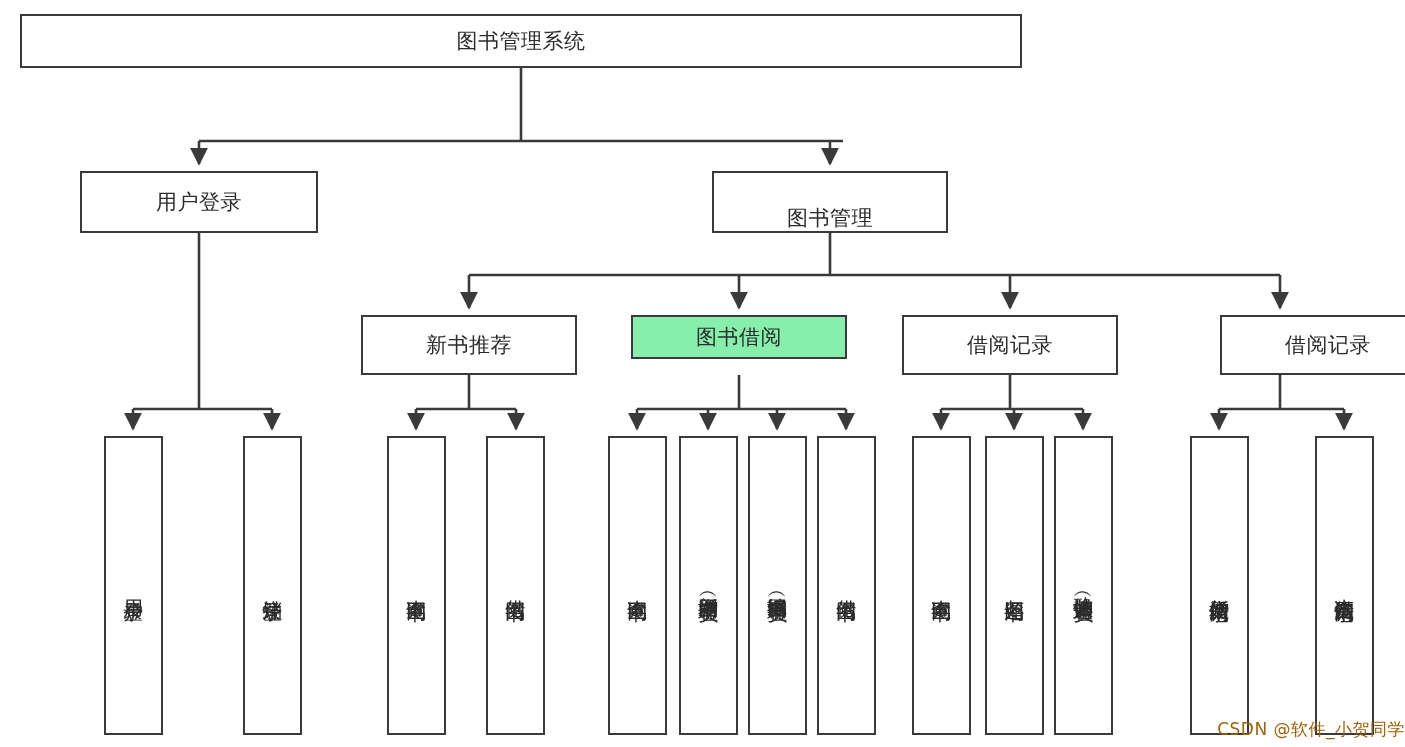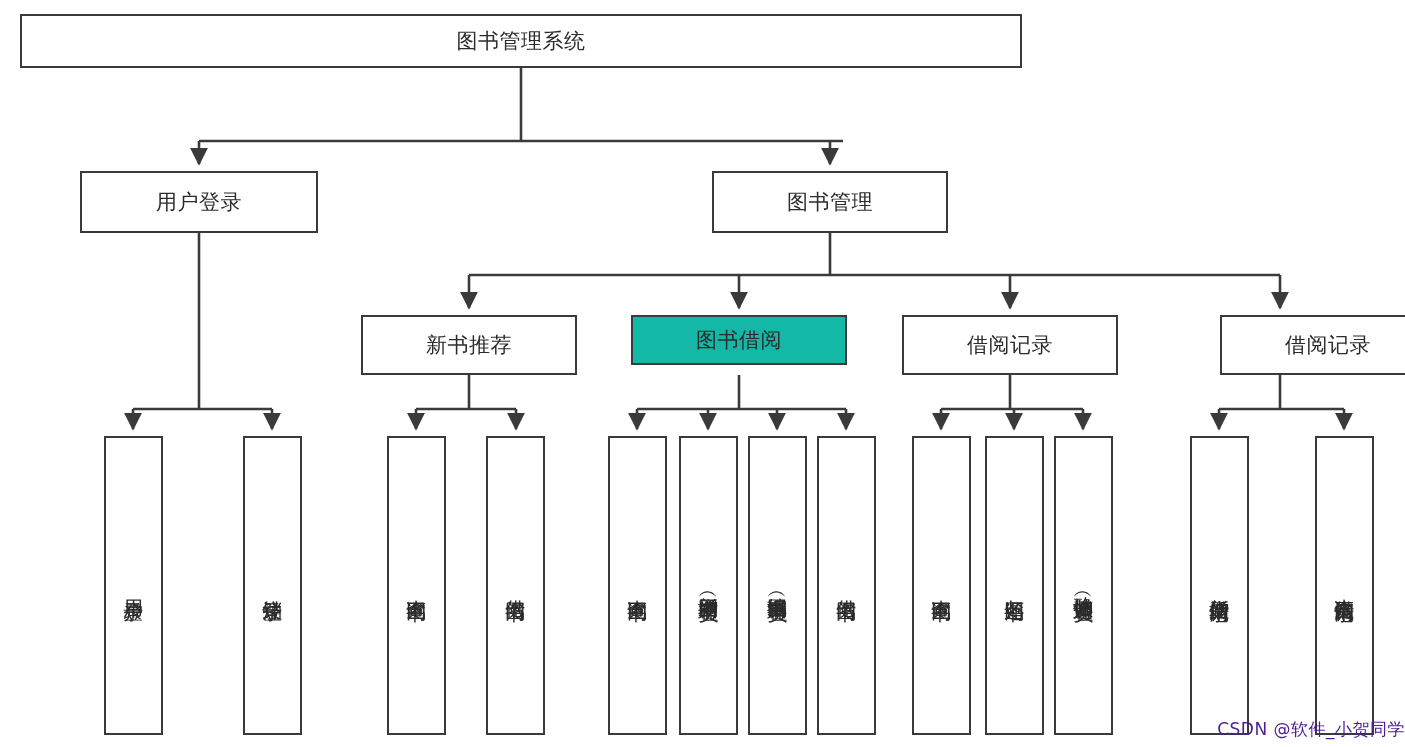--- a/index.html
+++ b/index.html
@@ -138,28 +138,28 @@
     </g>
   </svg>
 
   <div class="node h" id="n-root" style="left: 20px; top: 14px; width: 1002px; height: 54px; border-color: rgb(58, 58, 58); background: rgb(255, 255, 255); color: rgb(43, 43, 43);">
     <span class="htext">图书管理系统</span>
   </div>
 
   <div class="node h" id="n-l2-0" style="left: 80px; top: 171px; width: 238px; height: 62px; border-color: rgb(58, 58, 58); background: rgb(255, 255, 255); color: rgb(43, 43, 43);">
     <span class="htext">用户登录</span>
   </div>
-  <div class="node h" id="n-l2-1" style="left: 712px; top: 171px; width: 236px; height: 62px; border-color: rgb(58, 58, 58); background: rgb(255, 255, 255); color: rgb(43, 43, 43);">
+  <div class="node h" id="n-l2-1" style="left: 712px; top: 171px; width: 236px; height: 62px; border-color: rgb(58, 58, 58); background: rgb(255, 255, 255); color: rgb(43, 43, 43); align-items: flex-end;">
     <span class="htext">图书管理</span>
   </div>
 
   <div class="node h" id="n-l3-0" style="left: 361px; top: 315px; width: 216px; height: 60px; border-color: rgb(58, 58, 58); background: rgb(255, 255, 255); color: rgb(43, 43, 43); font-family: Liberation Serif, serif;">
     <span class="htext">新书推荐</span>
   </div>
-  <div class="node h" id="n-l3-1" style="left: 631px; top: 315px; width: 216px; height: 50px; border-color: rgb(58, 58, 58); background: #14b8a6; color: rgb(43, 43, 43);">
+  <div class="node h" id="n-l3-1" style="left: 631px; top: 315px; width: 216px; height: 44px; border-color: rgb(58, 58, 58); background: #86efac; color: rgb(43, 43, 43);">
     <span class="htext">图书借阅</span>
   </div>
   <div class="node h" id="n-l3-2" style="left: 902px; top: 315px; width: 216px; height: 60px; border-color: rgb(58, 58, 58); background: rgb(255, 255, 255); color: rgb(43, 43, 43);">
     <span class="htext">借阅记录</span>
   </div>
   <div class="node h" id="n-l3-3" style="left: 1220px; top: 315px; width: 216px; height: 60px; border-color: rgb(58, 58, 58); background: rgb(255, 255, 255); color: rgb(43, 43, 43);">
     <span class="htext">借阅记录</span>
   </div>
 
   <div class="node v" id="n-lf-0" style="left: 104px; top: 436px; width: 59px; height: 299px; border-color: rgb(58, 58, 58); background: rgb(255, 255, 255); color: rgb(43, 43, 43);">
@@ -195,14 +195,14 @@
   <div class="node v" id="n-lf-10" style="left: 1054px; top: 436px; width: 59px; height: 299px; border-color: rgb(58, 58, 58); background: rgb(255, 255, 255); color: rgb(43, 43, 43);">
     <span class="vtext">确认归还（管理员）</span>
   </div>
   <div class="node v" id="n-lf-11" style="left: 1190px; top: 436px; width: 59px; height: 299px; border-color: rgb(58, 58, 58); background: rgb(255, 255, 255); color: rgb(43, 43, 43);">
     <span class="vtext">新增借阅记录</span>
   </div>
   <div class="node v" id="n-lf-12" style="left: 1315px; top: 436px; width: 59px; height: 299px; border-color: rgb(58, 58, 58); background: rgb(255, 255, 255); color: rgb(43, 43, 43);">
     <span class="vtext">查询借阅记录</span>
   </div>
 
-  <div class="watermark" style="color: #4c1d95;">CSDN @软件_小贺同学</div>
+  <div class="watermark" style="color: #a16207;">CSDN @软件_小贺同学</div>
 </div>
 
 </body></html>

